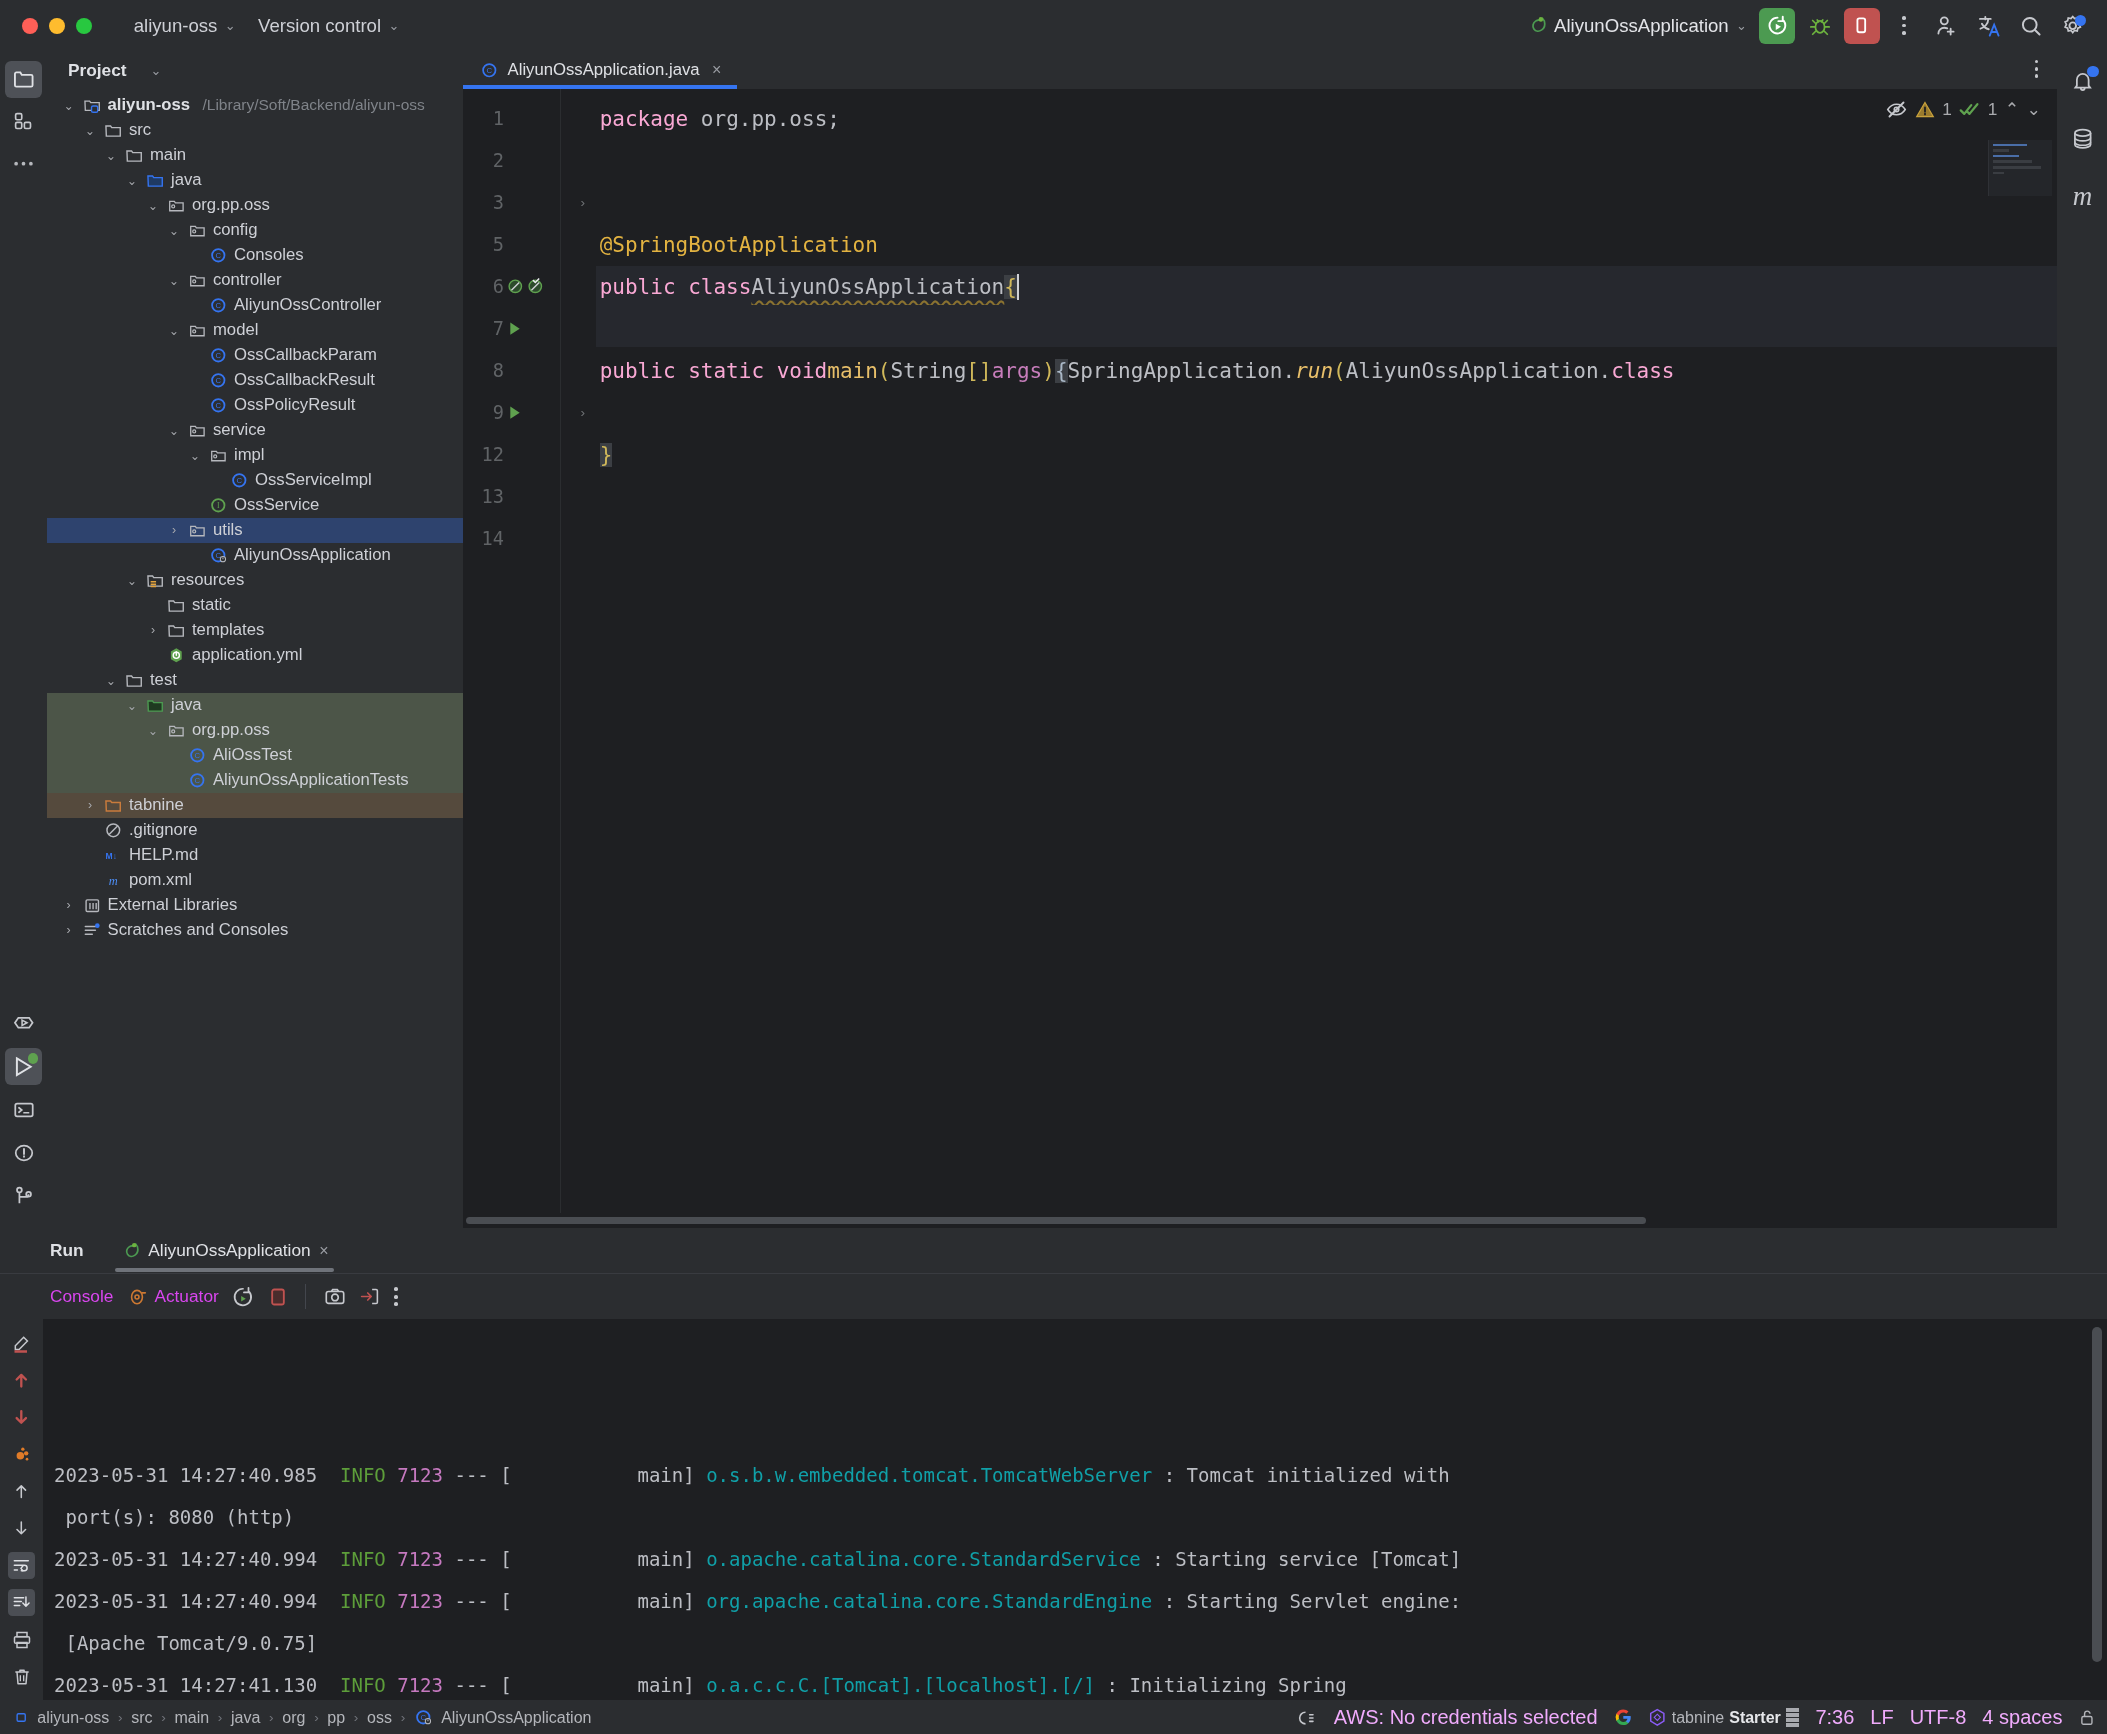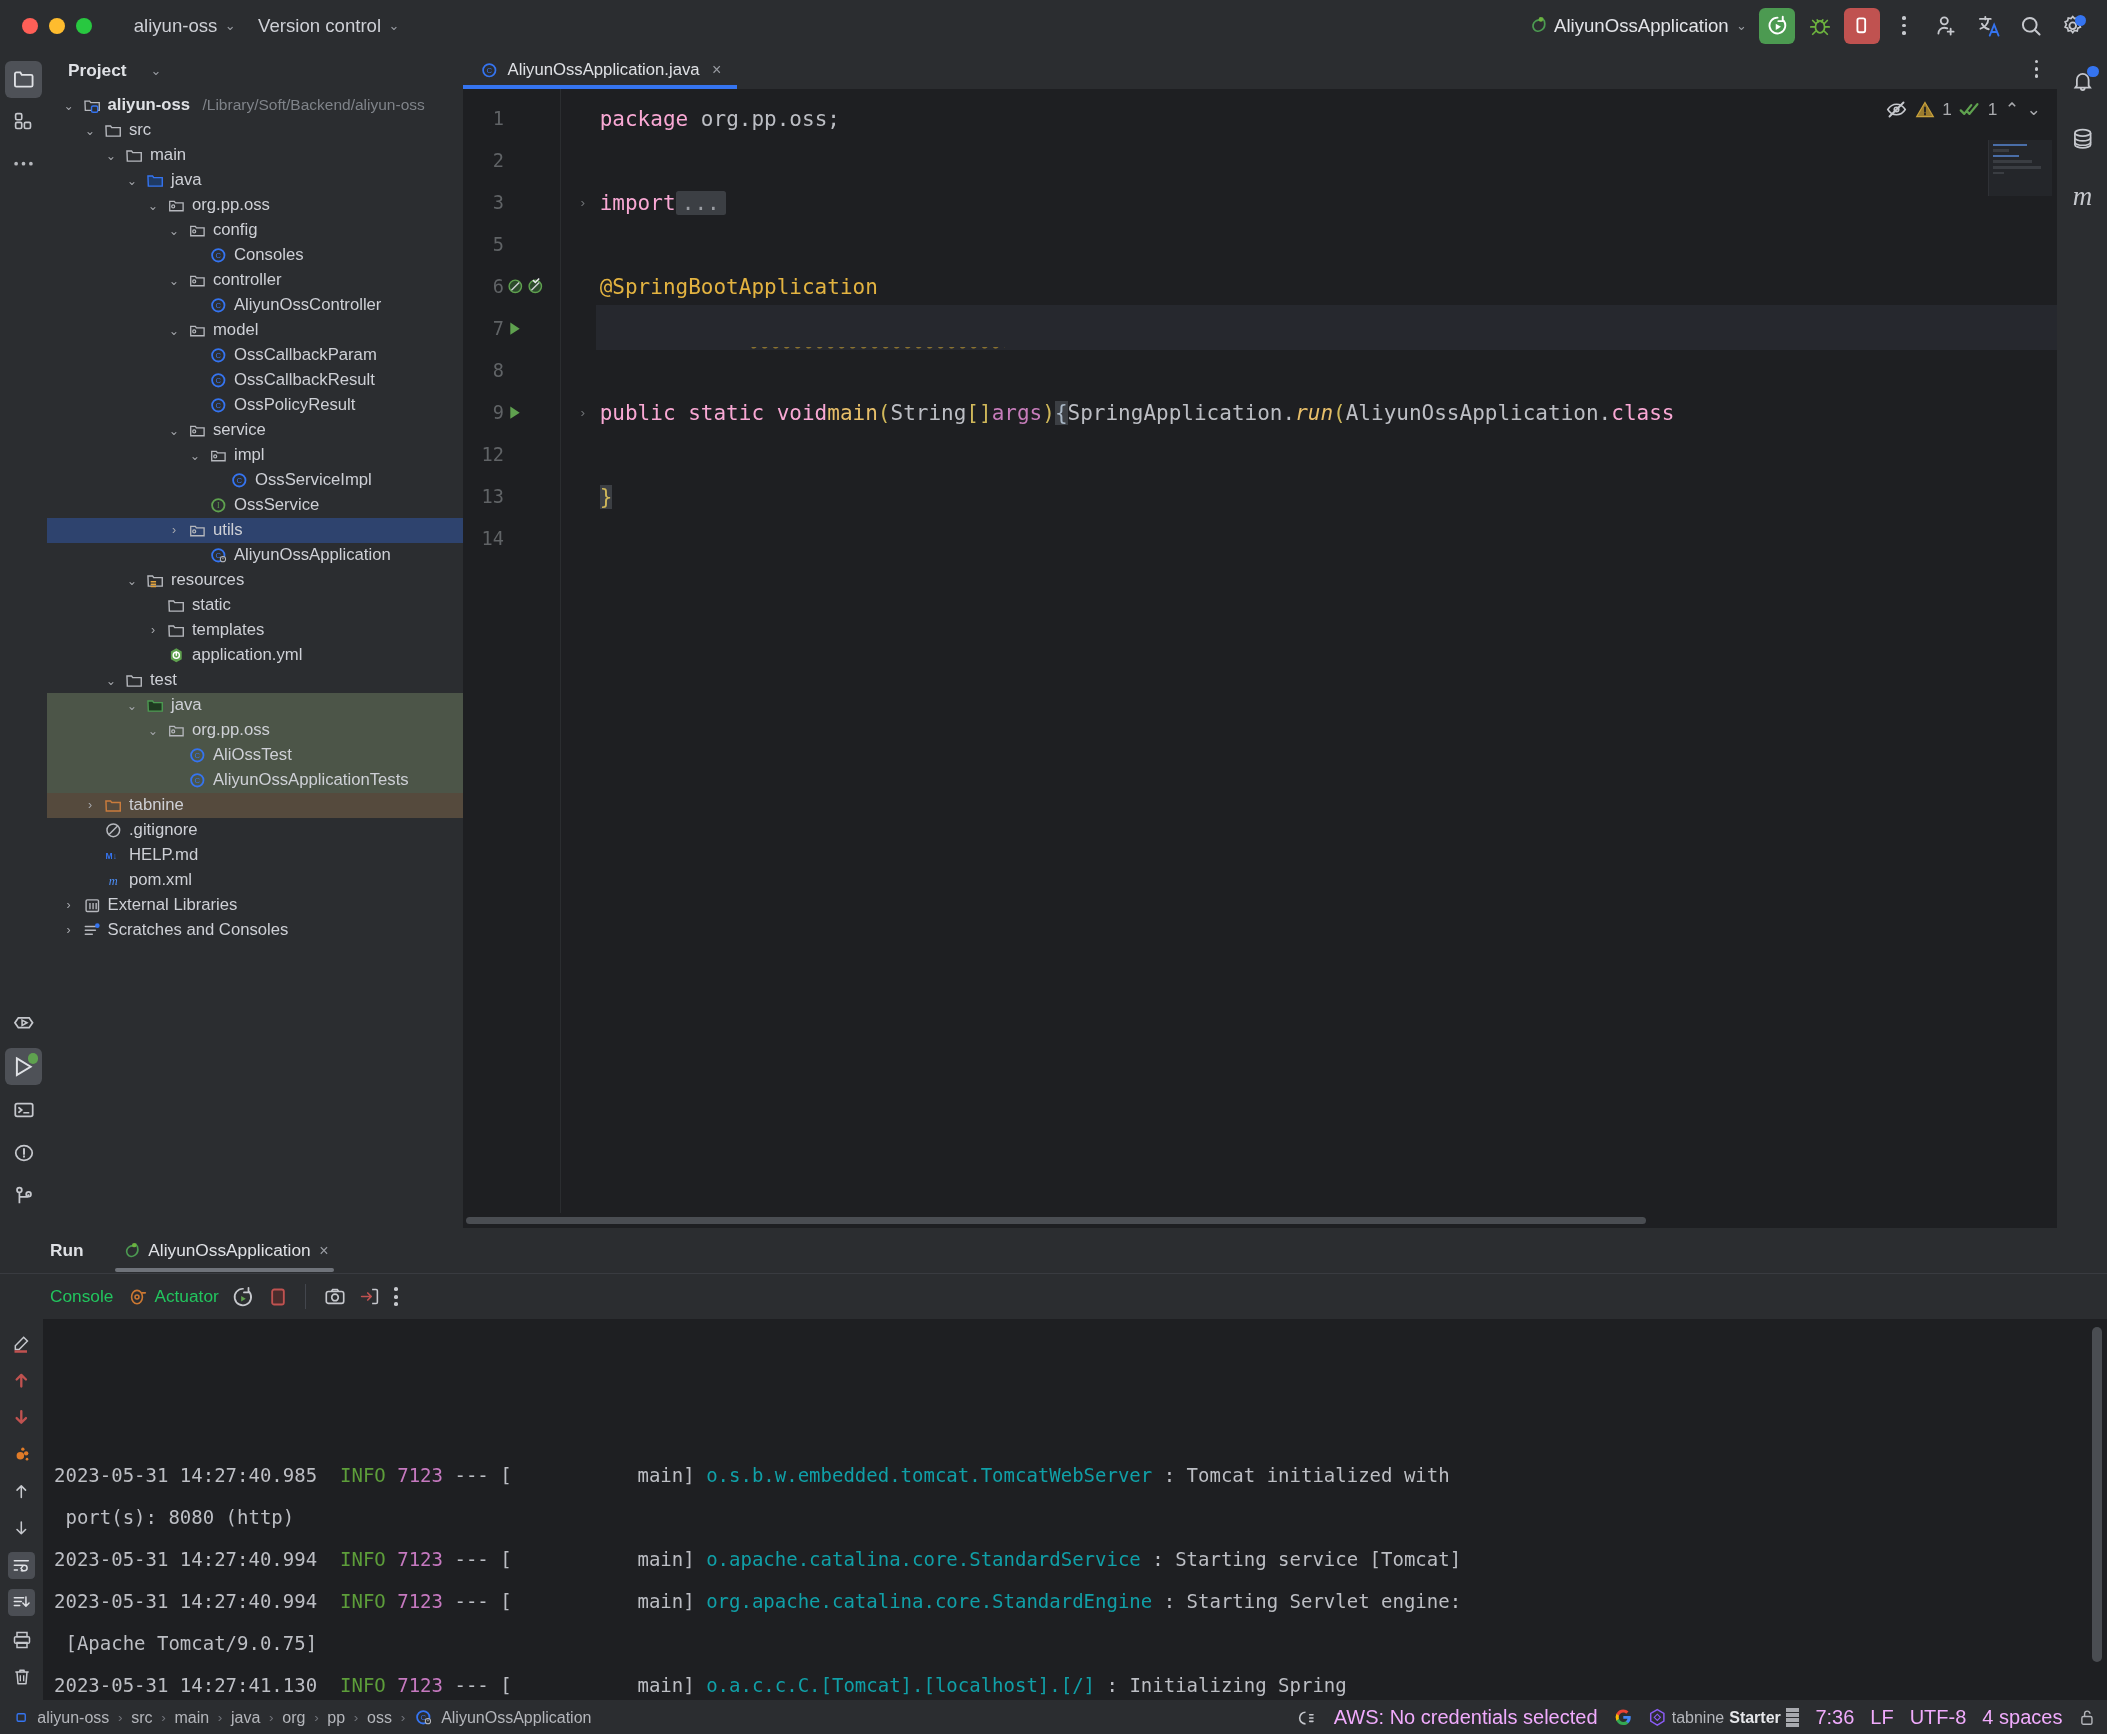--- a/index.html
+++ b/index.html
@@ -111,21 +111,21 @@
   
   .runpanel { background: #2b2d30; display: flex; flex-direction: column; flex: 0 0 472px; height: 472px; }
   .run-head { height: 45px; display: flex; align-items: center; gap: 0; padding-left: 50px; position: relative; }
   .run-title { color: #dfe1e5; font-size: 17.3px; font-weight: bold; margin-right: 26px; }
   .run-tab { display: flex; align-items: center; gap: 8.7px; color: #dfe1e5; font-size: 17.3px;
              position: relative; height: 45px; padding: 0 10px; }
   .run-tab .under { position: absolute; bottom: 1.2px; left: 5px; right: 5px; height: 3.7px; background: #6f737a; border-radius: 1.9px; }
   .run-tab .x { color: #9a9da3; font-size: 16px; }
   .run-sep { height: 1.2px; background: #393b40; }
   .run-tools { height: 45px; display: flex; align-items: center; gap: 13.6px; padding-left: 50px; }
-  .run-tools .label { color: #22c55e; font-size: 17.3px; }
+  .run-tools .label { color: #d946ef; font-size: 17.3px; }
   .run-tools .label.act { display: flex; align-items: center; gap: 7.4px; }
   .vdiv { width: 1.2px; height: 25px; background: #43464d; margin: 0 3.7px; }
 
   .console-area { flex: 1; display: flex; min-height: 0; position: relative; justify-content: center; }
   .con-gutter { width: 43px; flex: 0 0 43px; background: #2b2d30; display: flex; flex-direction: column;
                 align-items: center; gap: 10px; padding-top: 11px; }
   .cg { width: 27px; height: 27px; display: flex; align-items: center; justify-content: center; border-radius: 4.3px; }
   .cg.box { background: #4b4e54; }
   .console {
     flex: 1; background: #1e1f22; padding: 8.7px 0 0 11px; overflow: hidden;
@@ -763,21 +763,20 @@
               <span class="gnum">13</span>
             </div>
             <div class="gline">
               <span class="gnum">14</span>
             </div>
           </div>
 
         <div class="code" id="code">
             <div class="cline" style="position: relative;"><span class="kw">package</span><span class="ident"> org.pp.oss;</span></div>
             <div class="cline" style="position: relative;"></div>
-            <div class="cline" style="position: relative;"><span class="kw">import</span> <span class="mute-chip">...</span></div>
             <div class="cline" style="position: relative;"></div>
             <div class="cline" style="position: relative;"><span class="ann">@SpringBootApplication</span></div>
             <div class="cline cur" style="position: relative;"><span class="kw">public class</span> <span class="ident squig">AliyunOssApplication</span> <span class="brc brace-chip">{</span><span class="caret"></span></div>
             <div class="cline" style="position: relative;"></div>
             <div class="cline" style="position: relative;">    <span class="kw">public static void</span> <span class="meth">main</span><span class="brc">(</span><span class="ident">String</span><span class="brc">[]</span> <span class="param">args</span><span class="brc">)</span> <span class="brace-chip gray">{</span> <span class="ident">SpringApplication.</span><span class="meth" style="font-style:italic">run</span><span class="brc">(</span><span class="ident">AliyunOssApplication.</span><span class="kw">class</span></div>
             <div class="cline" style="position: relative;"></div>
             <div class="cline" style="position: relative;"><span class="brc brace-chip">}</span></div>
             <div class="cline" style="position: relative;"></div>
             <div class="hl-row" style="top: 216px;"></div>
           </div>

